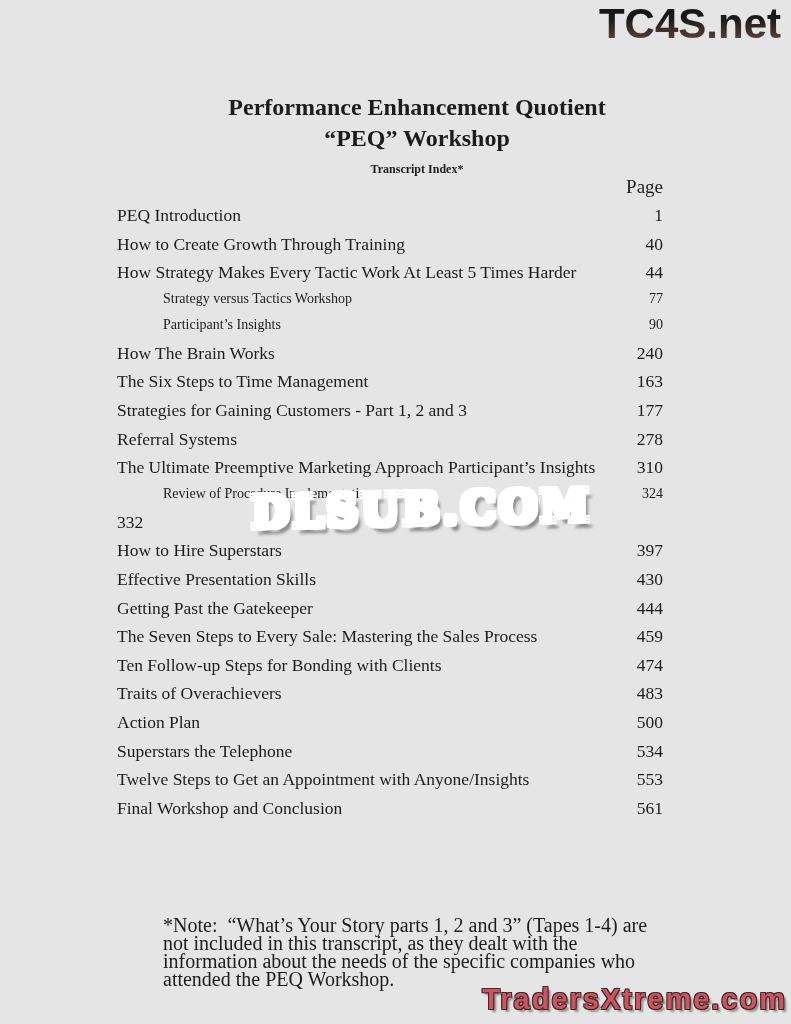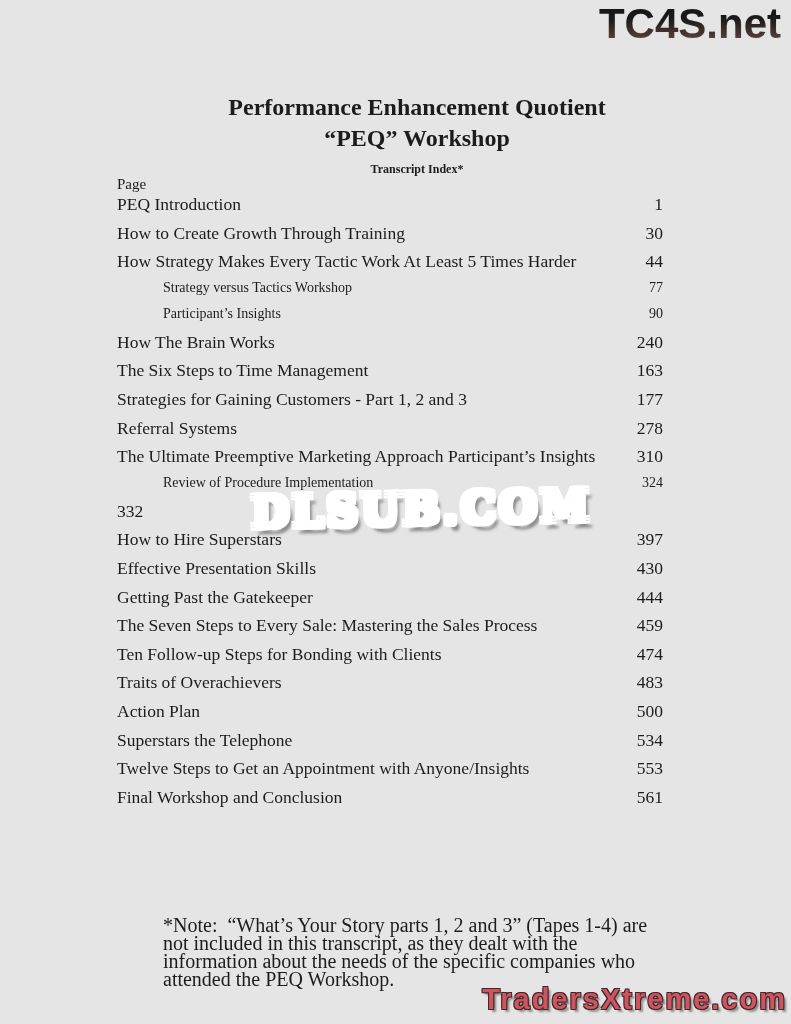--- a/index.html
+++ b/index.html
@@ -28,26 +28,26 @@
   
   .title-block{
     position:absolute; left:117px; top:92px; width:600px;
     text-align:center; font-weight:bold;
   }
   .title-line1,.title-line2{font-size:24px; line-height:31px;}
   .title-line3{font-size:12px; line-height:30px;}
 
   .page-col-label{
     position:absolute; left:117px; top:176px; width:546px;
-    font-size:15px;
+    text-align:right; font-size:19px;
   }
 
   
   .toc{
-    position:absolute; left:117px; top:194px; width:546px;
+    position:absolute; left:117px; top:205px; width:546px;
   }
   .toc-row{
     display:flex; justify-content:space-between; align-items:baseline;
     height:28.6px; font-size:17.5px;
   }
   .toc-row.sub{
     height:26px; font-size:14px; padding-left:46px;
   }
   .toc-title{white-space:nowrap;}
   .toc-page{text-align:right;}
@@ -101,21 +101,21 @@
 
   <div class="page-col-label">Page</div>
 
   <div class="toc">
       <div class="toc-row">
       <span class="toc-title">PEQ Introduction</span>
       <span class="toc-page">1</span>
     </div>
       <div class="toc-row">
       <span class="toc-title">How to Create Growth Through Training</span>
-      <span class="toc-page">30</span>
+      <span class="toc-page">40</span>
     </div>
       <div class="toc-row">
       <span class="toc-title">How Strategy Makes Every Tactic Work At Least 5 Times Harder</span>
       <span class="toc-page">44</span>
     </div>
       <div class="toc-row sub">
       <span class="toc-title">Strategy versus Tactics Workshop</span>
       <span class="toc-page">77</span>
     </div>
       <div class="toc-row sub">

